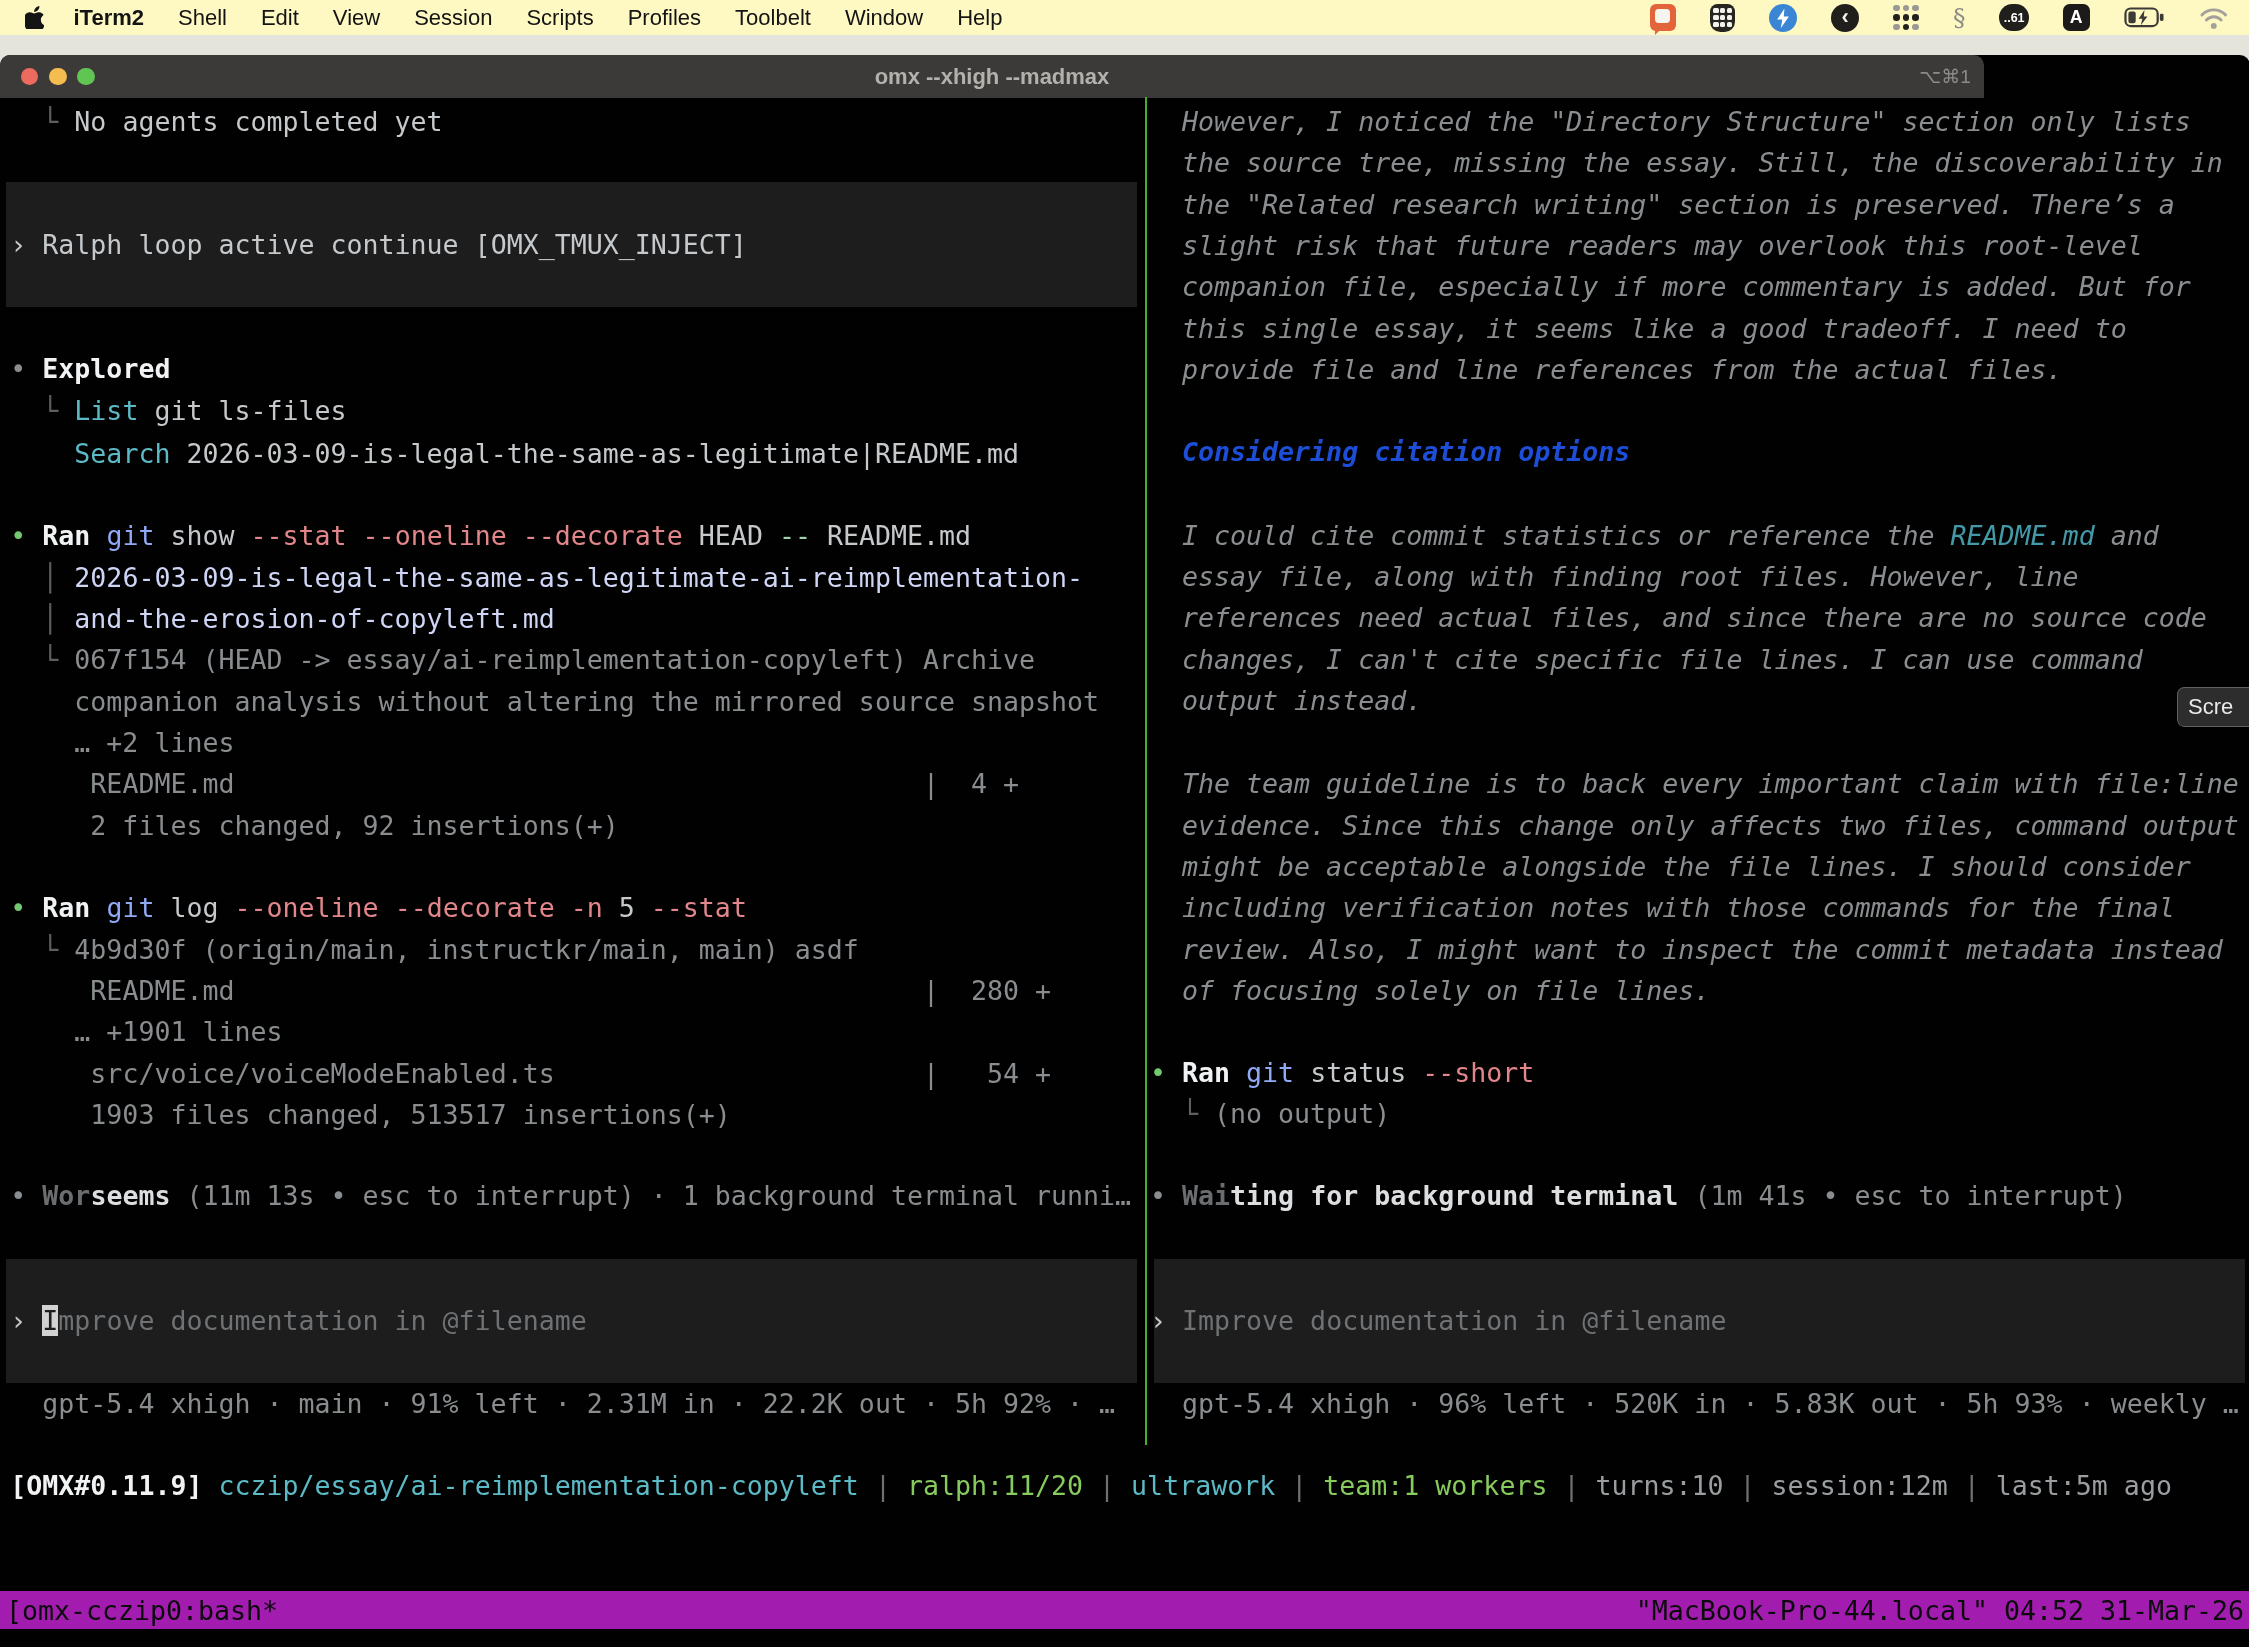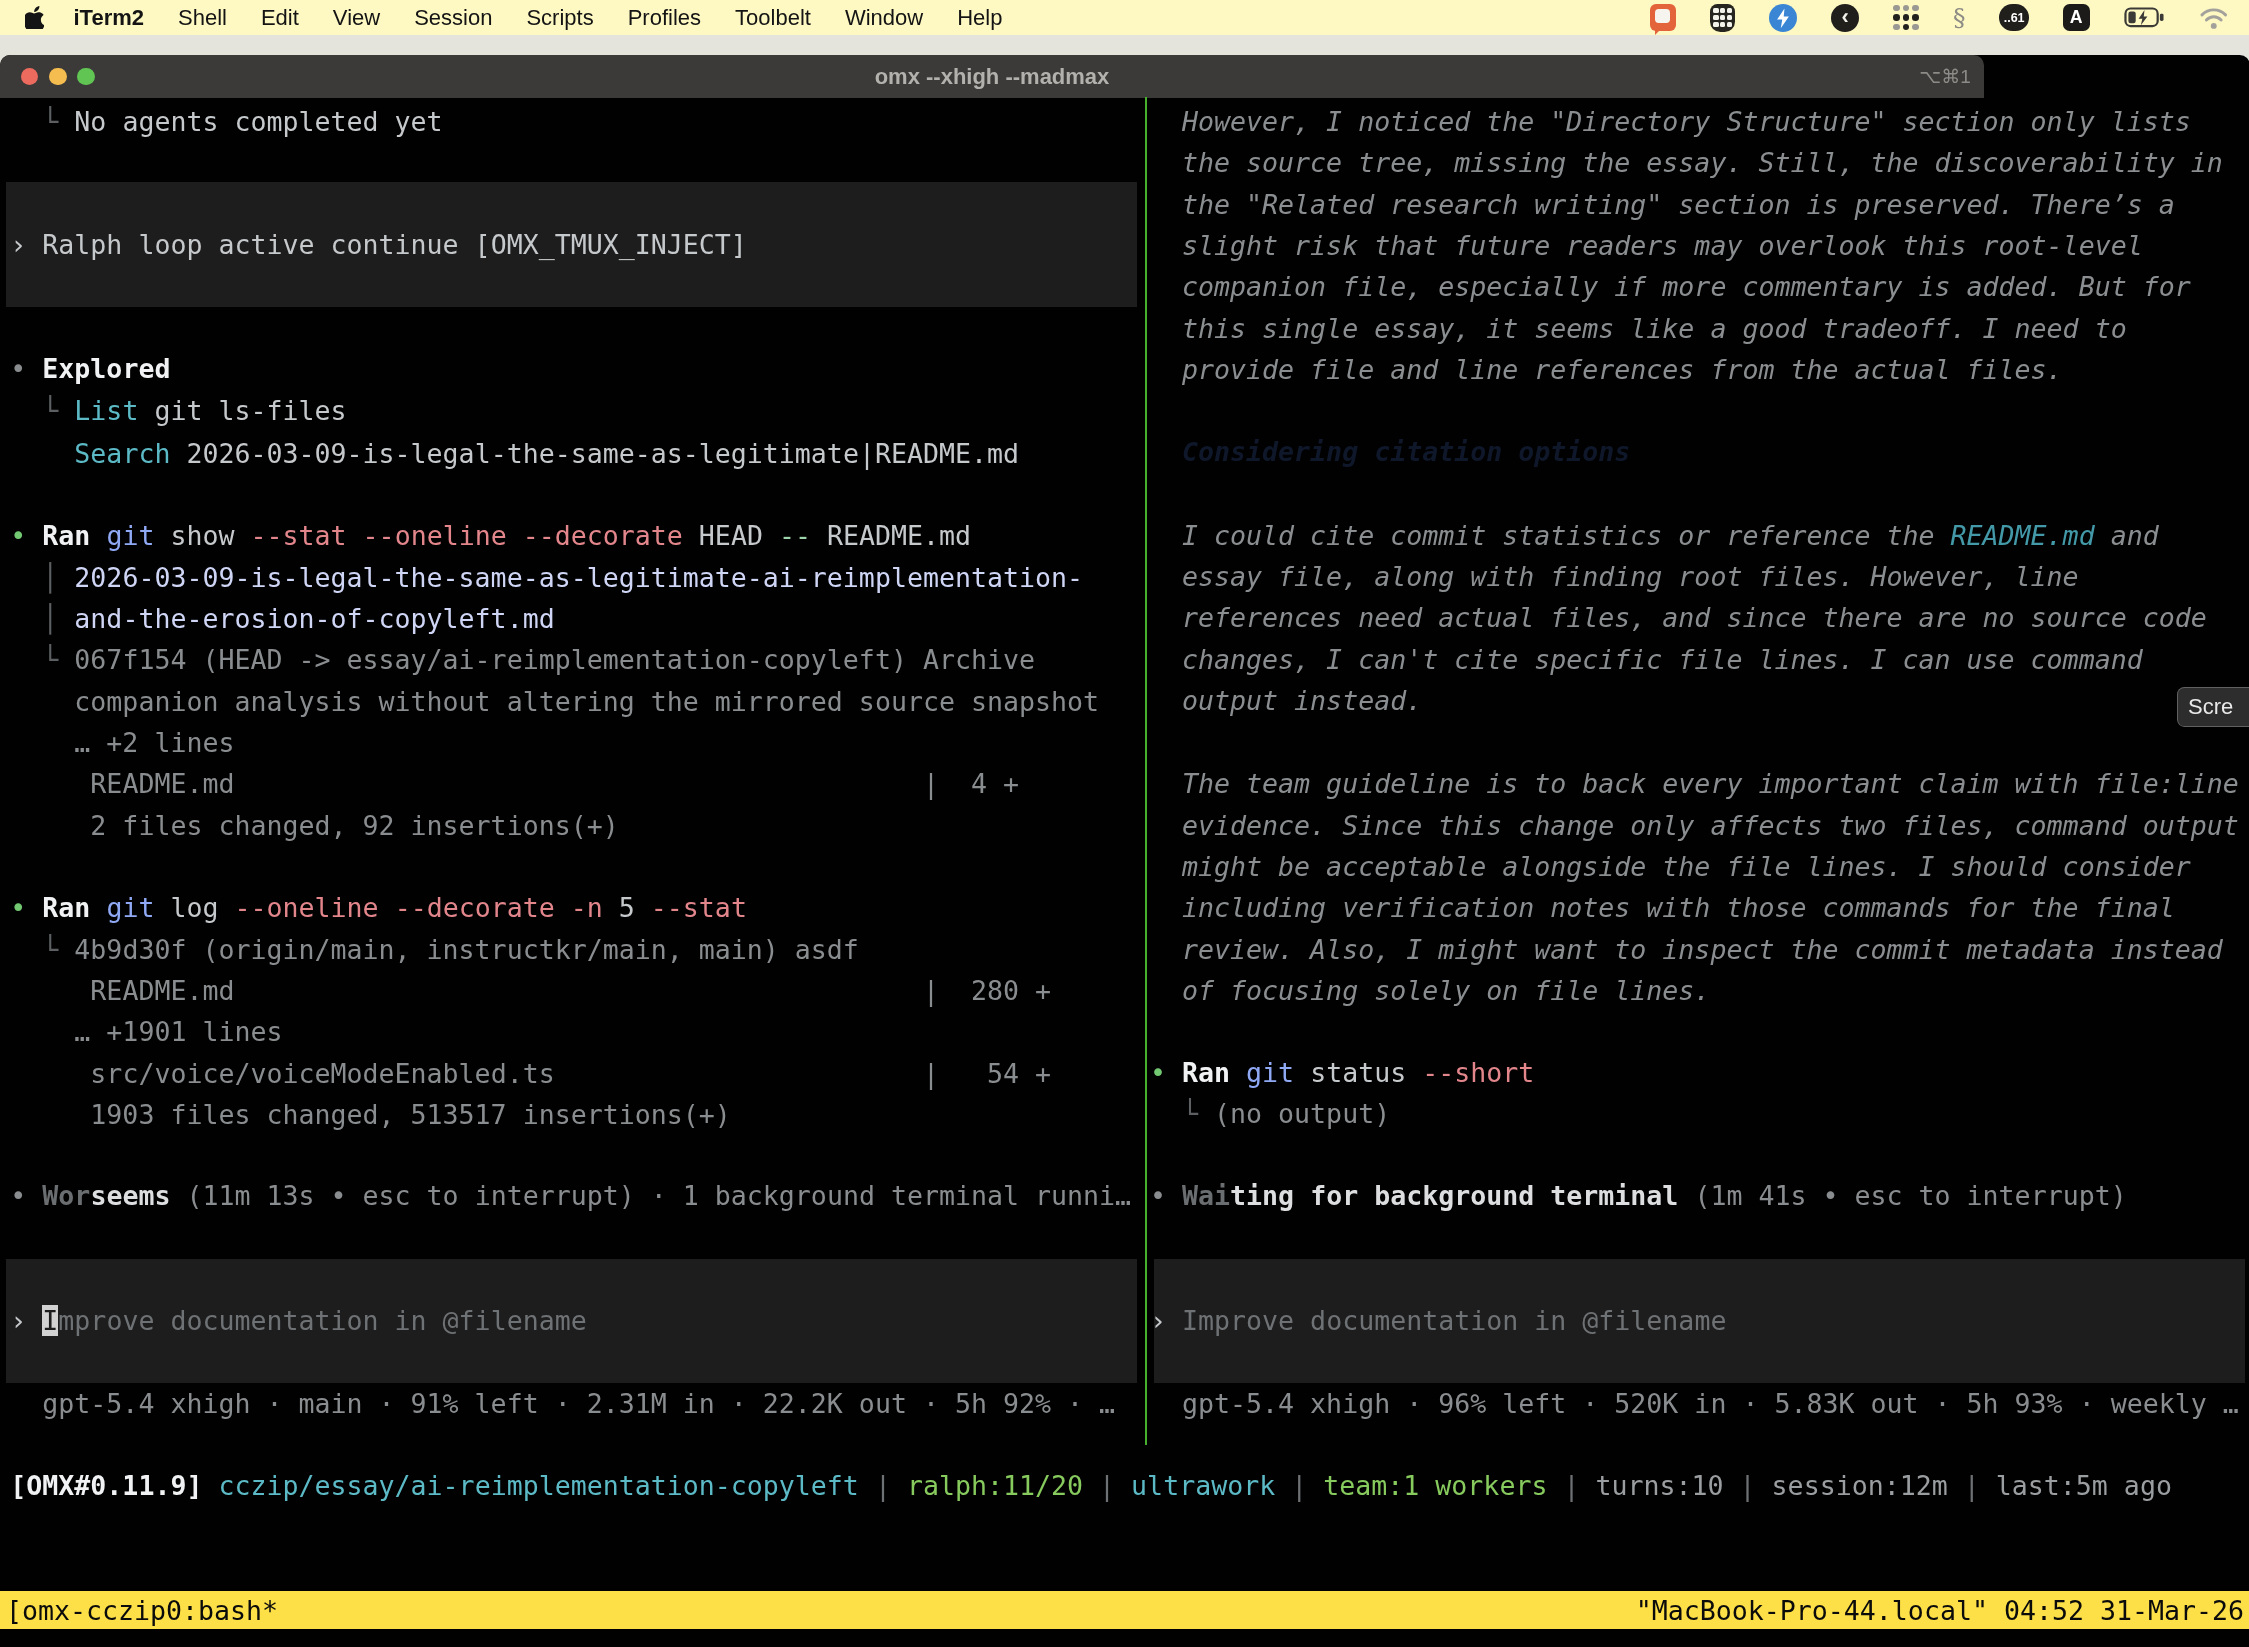--- a/index.html
+++ b/index.html
@@ -55,27 +55,27 @@
   }
   .divider{position:absolute;left:1145px;top:97px;width:2.2px;height:1348px;background:#46b02c;z-index:12;}
   
   .s-w{color:#c6c9cb}.s-wb{color:#f1f2f3;font-weight:700}
   .s-g{color:#8a8d8f}.s-g2{color:#9b9ea0}.s-dg{color:#5d6062}
   .s-cy{color:#5cbac6}.s-bl{color:#90a9f5}.s-sa{color:#e2868c}
   .s-gn{color:#72c972}.s-mg{color:#9ed4a9}.s-lav{color:#cfd5f5}
   .s-gb{color:#87ca5d}.s-pi{color:#6e7173}
   .s-gi{color:#8b8e90;font-style:italic}
   .s-tei{color:#4399a7;font-style:italic}
-  .s-hi{color:#0f172a;font-style:italic;font-weight:700}
+  .s-hi{color:#1d4ed8;font-style:italic;font-weight:700}
   .s-sh1{color:#6b6e70;font-weight:700}.s-sh2{color:#dcdee0;font-weight:700}
   .s-cur{background:#d2d2d2;color:#1d1d1e}
   .s-ph{color:#6f7274}
   
   .tmuxbar{
-    position:absolute;left:0;top:1591px;width:2250px;height:38px;background:#fde047;
+    position:absolute;left:0;top:1591px;width:2250px;height:38px;background:#a21caf;
     display:flex;justify-content:space-between;align-items:center;z-index:15;
     font-family:"DejaVu Sans Mono",monospace;font-size:26.6px;color:#0b0b0b;padding:0 5.9px;box-sizing:border-box;
   }
   
   .toast{
     position:absolute;right:0;top:687px;width:62px;height:38px;z-index:20;
     background:#2d2d2d;border:1.5px solid #616161;border-right:none;border-radius:7.4px 0 0 7.4px;
     color:#e9e9e9;font-family:"Liberation Sans",sans-serif;font-size:22px;line-height:38px;
     padding-left:10.3px;overflow:hidden;white-space:nowrap;
   }

